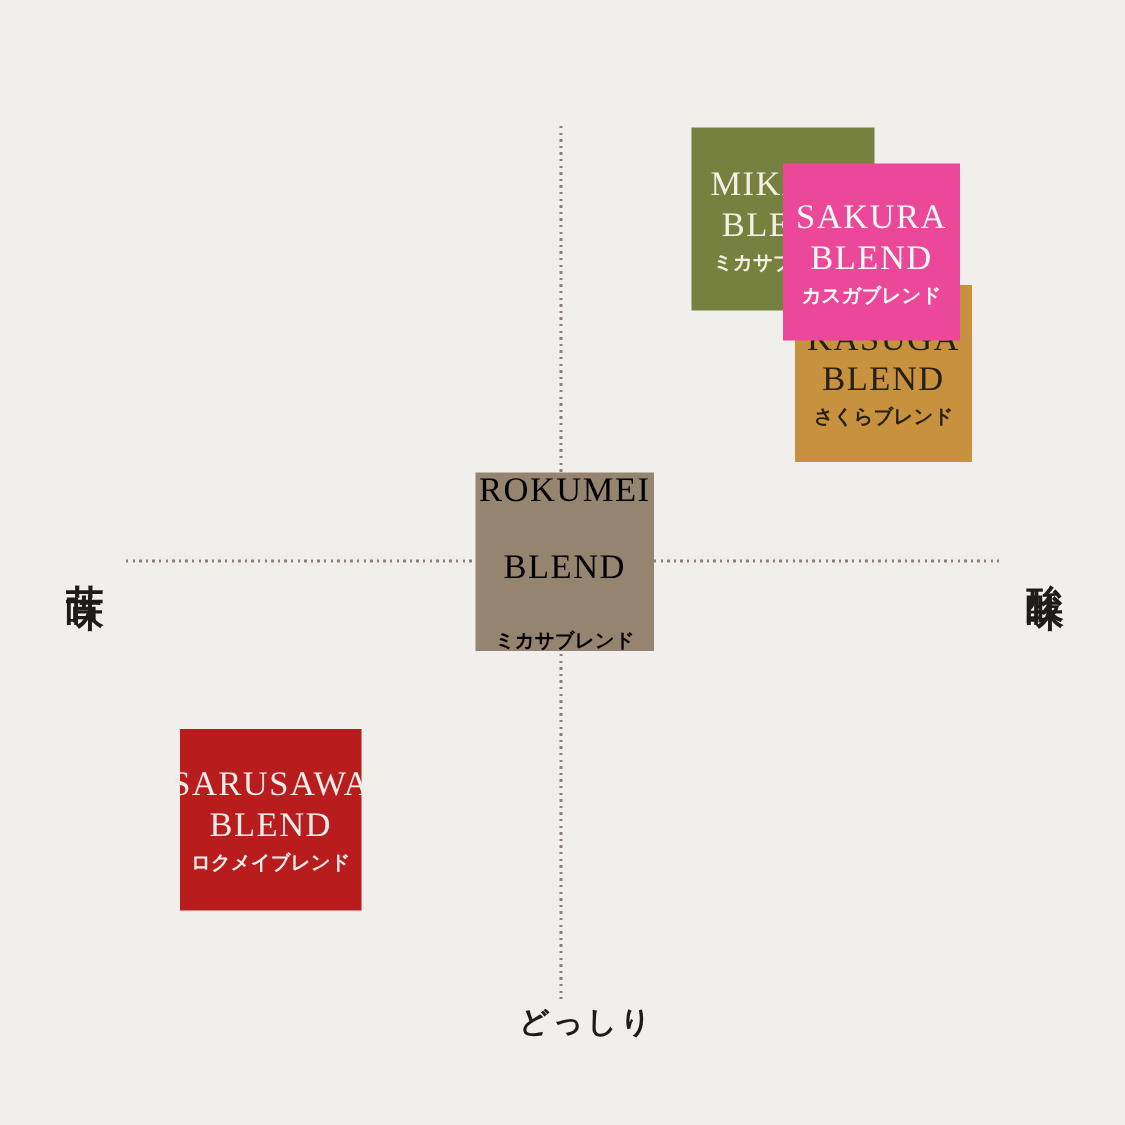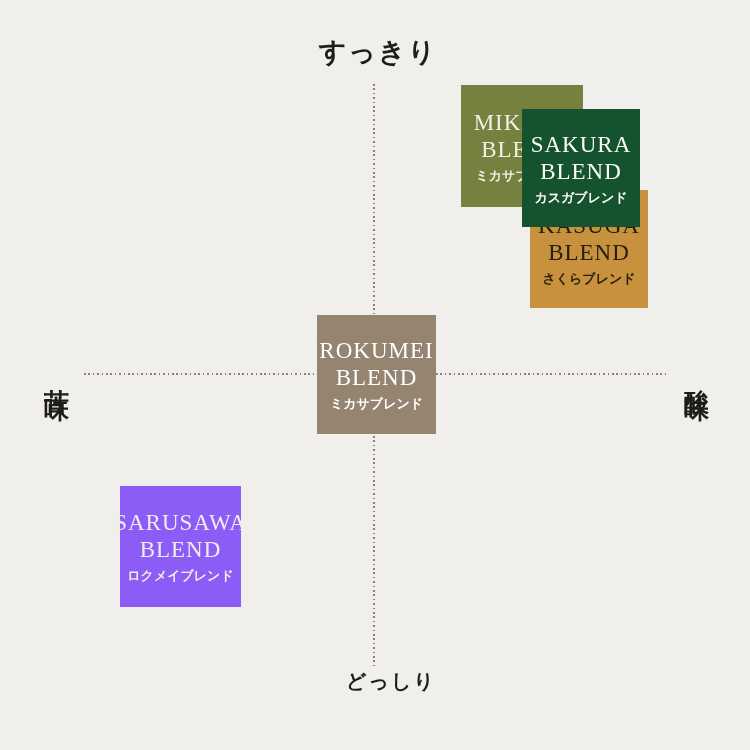--- a/index.html
+++ b/index.html
@@ -105,48 +105,47 @@
   }
 </style>
 </head>
 <body>
 
 <div class="canvas">
 
   <div class="axis-line-h"></div>
   <div class="axis-line-v"></div>
 
-  <div class="axis-label top">すっきり</div>
   <div class="axis-label bottom">どっしり</div>
   <div class="axis-label left">苦味</div>
   <div class="axis-label right">酸味</div>
 
   <div class="blend-block" style="left: 461px; top: 85px; width: 122px; height: 122px; z-index: 1; background: rgb(118, 129, 63); color: rgb(242, 239, 227);">
     <div class="blend-name">MIKASA</div>
     <div class="blend-name">BLEND</div>
     <div class="blend-name-ja">ミカサブレンド</div>
   </div>
 
   <div class="blend-block" style="left: 530px; top: 190px; width: 118px; height: 118px; z-index: 2; background: rgb(200, 145, 61); color: rgb(37, 32, 15);">
     <div class="blend-name">KASUGA</div>
     <div class="blend-name">BLEND</div>
     <div class="blend-name-ja">さくらブレンド</div>
   </div>
 
-  <div class="blend-block" style="left: 522px; top: 109px; width: 118px; height: 118px; z-index: 3; background: #14532d; color: rgb(253, 250, 246);">
+  <div class="blend-block" style="left: 522px; top: 109px; width: 118px; height: 118px; z-index: 3; background: #ec4899; color: rgb(253, 250, 246);">
     <div class="blend-name">SAKURA</div>
     <div class="blend-name">BLEND</div>
     <div class="blend-name-ja">カスガブレンド</div>
   </div>
 
-  <div class="blend-block" style="left: 317px; top: 315px; width: 119px; height: 119px; z-index: 1; background: rgb(149, 132, 111); color: #ffffff;">
+  <div class="blend-block" style="left: 317px; top: 315px; width: 119px; height: 119px; z-index: 1; background: rgb(149, 132, 111); color: #000000; gap: 24px;">
     <div class="blend-name">ROKUMEI</div>
     <div class="blend-name">BLEND</div>
     <div class="blend-name-ja">ミカサブレンド</div>
   </div>
 
-  <div class="blend-block" style="left: 120px; top: 486px; width: 121px; height: 121px; z-index: 1; background: #8b5cf6; color: rgb(239, 237, 234);">
+  <div class="blend-block" style="left: 120px; top: 486px; width: 121px; height: 121px; z-index: 1; background: #b91c1c; color: rgb(239, 237, 234);">
     <div class="blend-name">SARUSAWA</div>
     <div class="blend-name">BLEND</div>
     <div class="blend-name-ja">ロクメイブレンド</div>
   </div>
 
 </div>
 
 </body></html>

